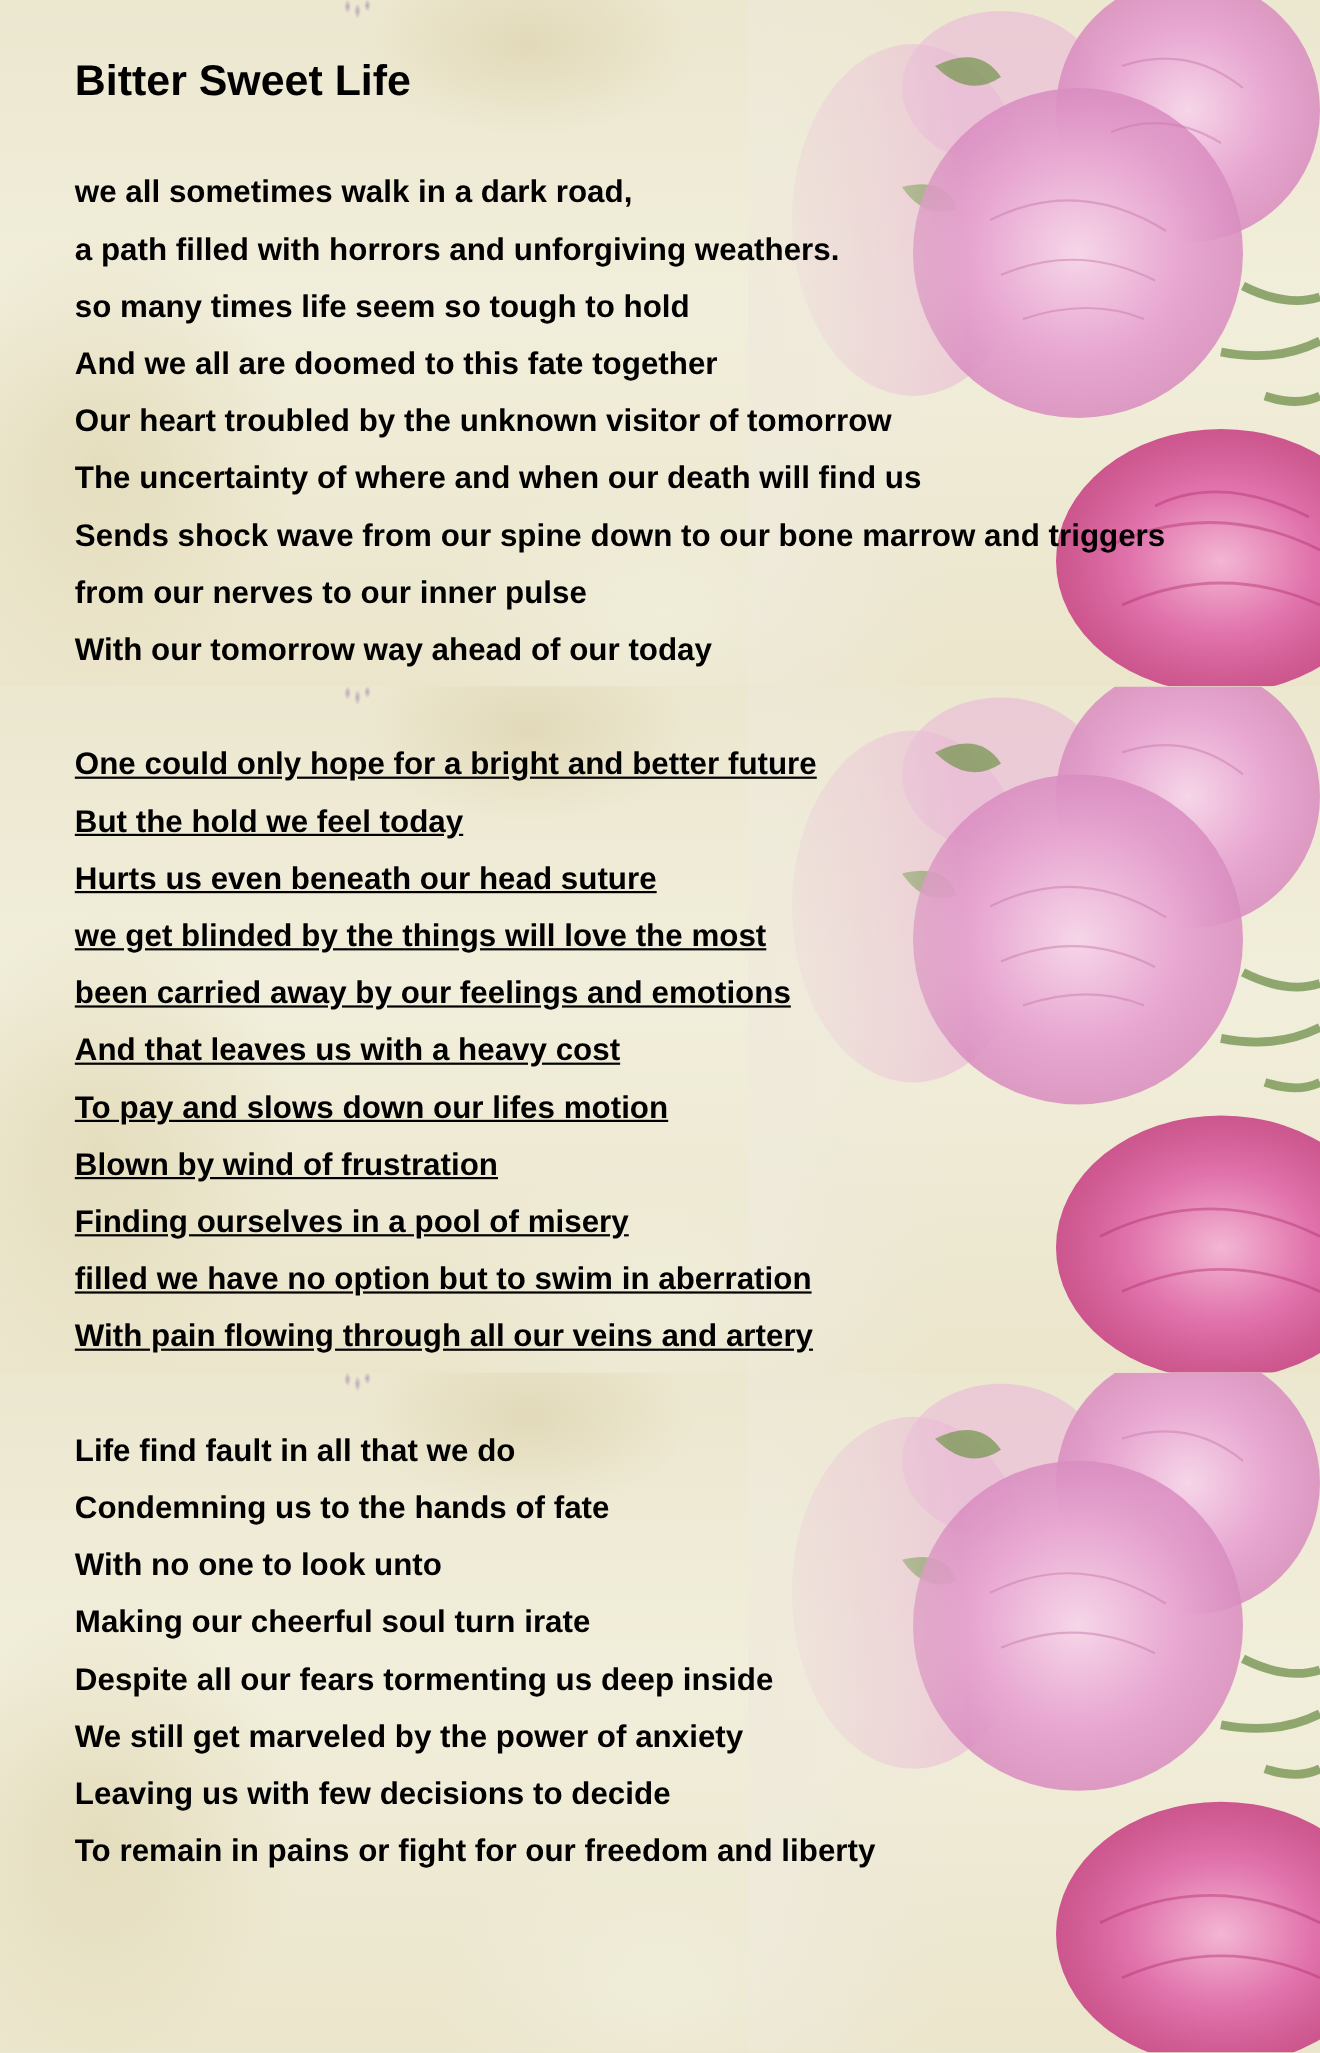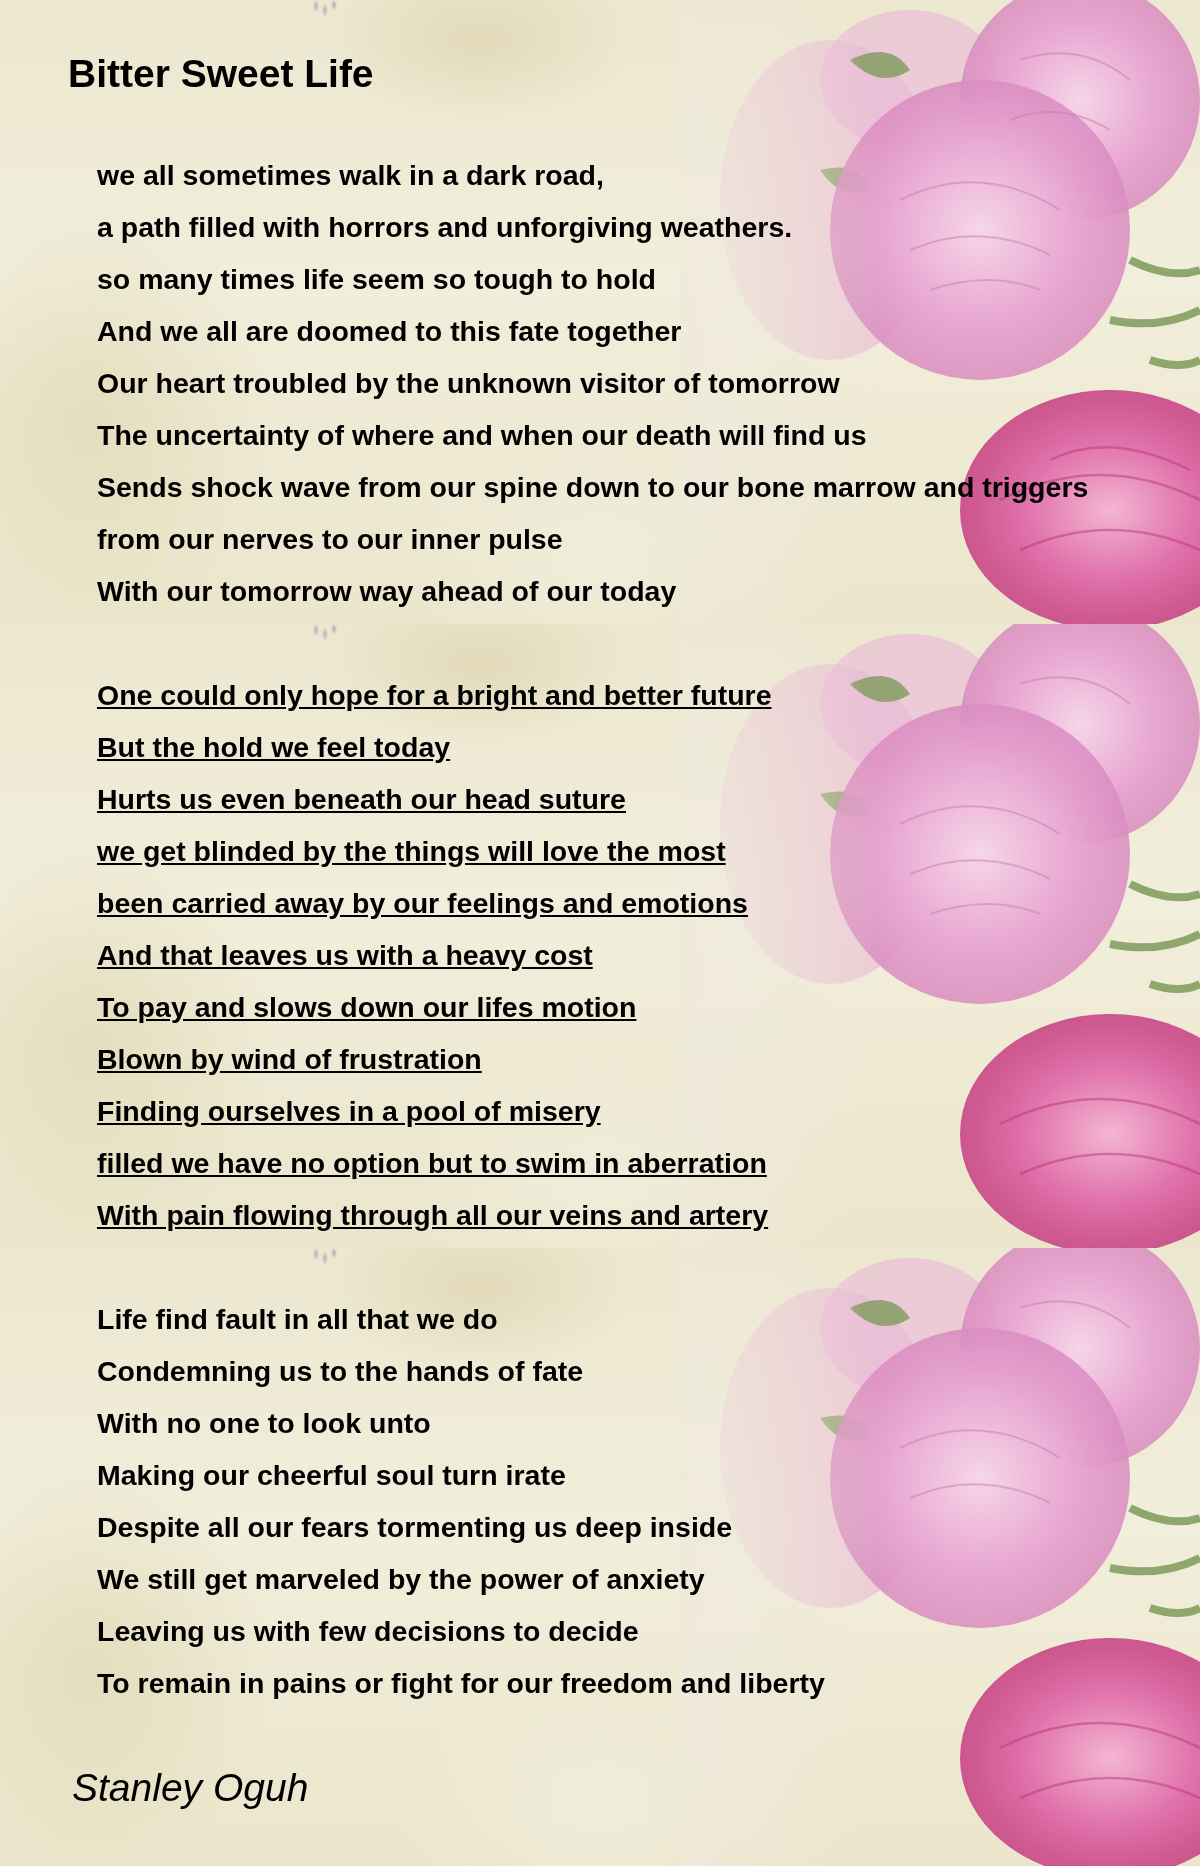--- a/index.html
+++ b/index.html
@@ -66,21 +66,20 @@
     padding: 0;
     list-style: none;
   }
   .stanza li {
     font-size: 28.5px;
     font-weight: bold;
     color: #000;
     height: 52px;
     line-height: 52px;
     white-space: nowrap;
-    margin-left: 29px;
   }
   .stanza-1 { top: 149px; }
   .stanza-2 { top: 669px; text-decoration: underline; }
   .stanza-3 { top: 1293px; }
   .author {
     position: absolute;
     left: 72px; top: 1766px;
     font-size: 39px;
     font-style: italic;
     color: #000;
@@ -243,14 +242,13 @@
     <li>Life find fault in all that we do</li>
     <li>Condemning us to the hands of fate</li>
     <li>With no one to look unto</li>
     <li>Making our cheerful soul turn irate</li>
     <li>Despite all our fears tormenting us deep inside</li>
     <li>We still get marveled by the power of anxiety</li>
     <li>Leaving us with few decisions to decide</li>
     <li>To remain in pains or fight for our freedom and liberty</li>
   </ul>
 
-  <div class="author">Stanley Oguh</div>
 </div>
 
 </body></html>

